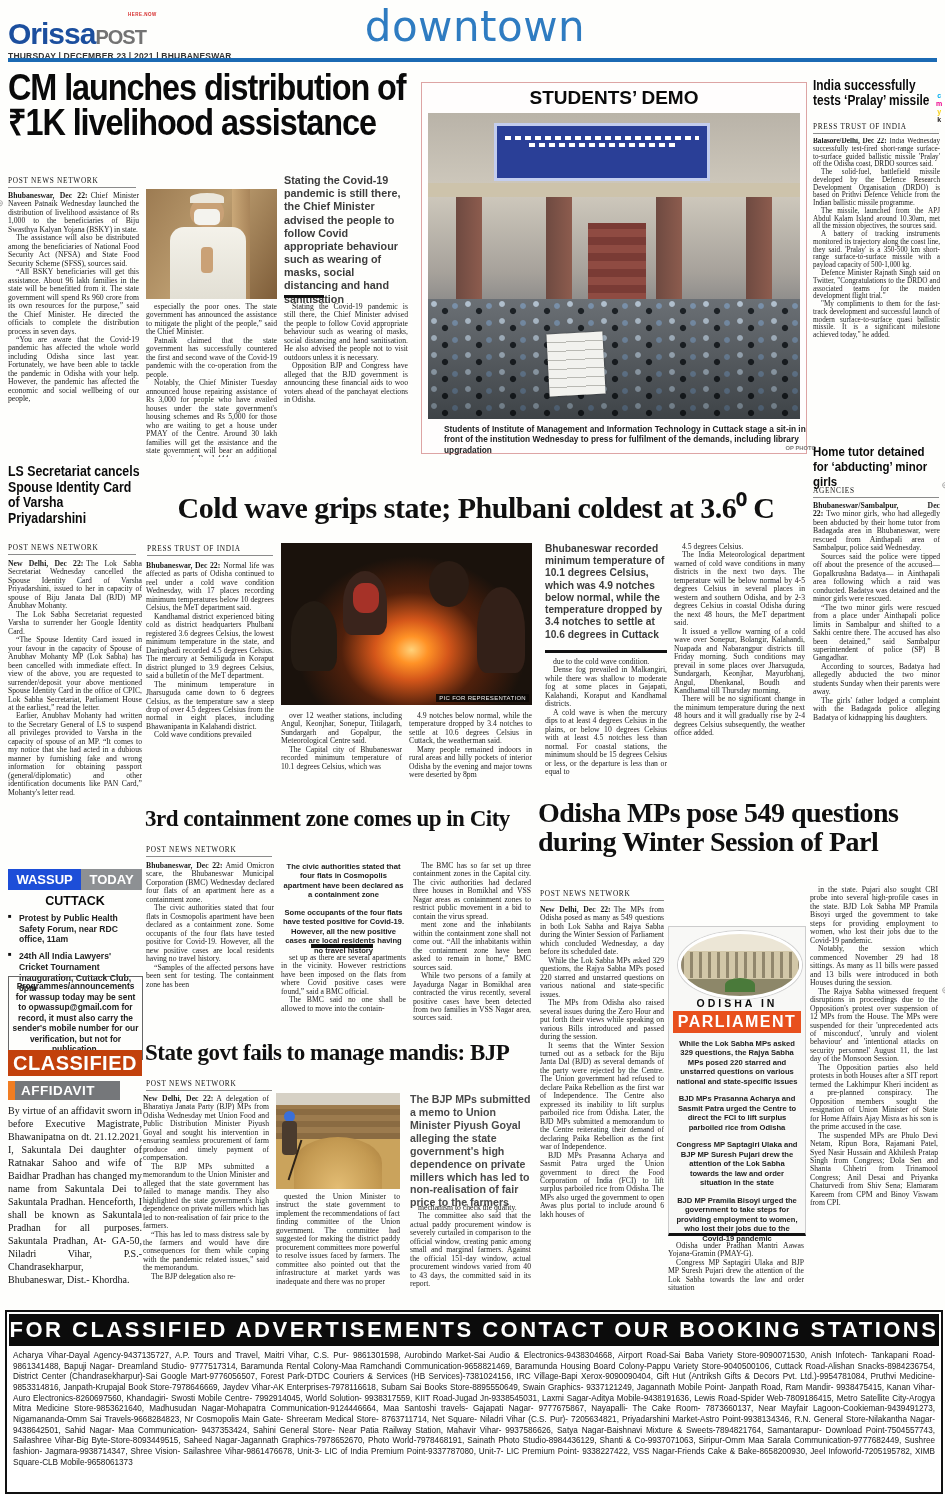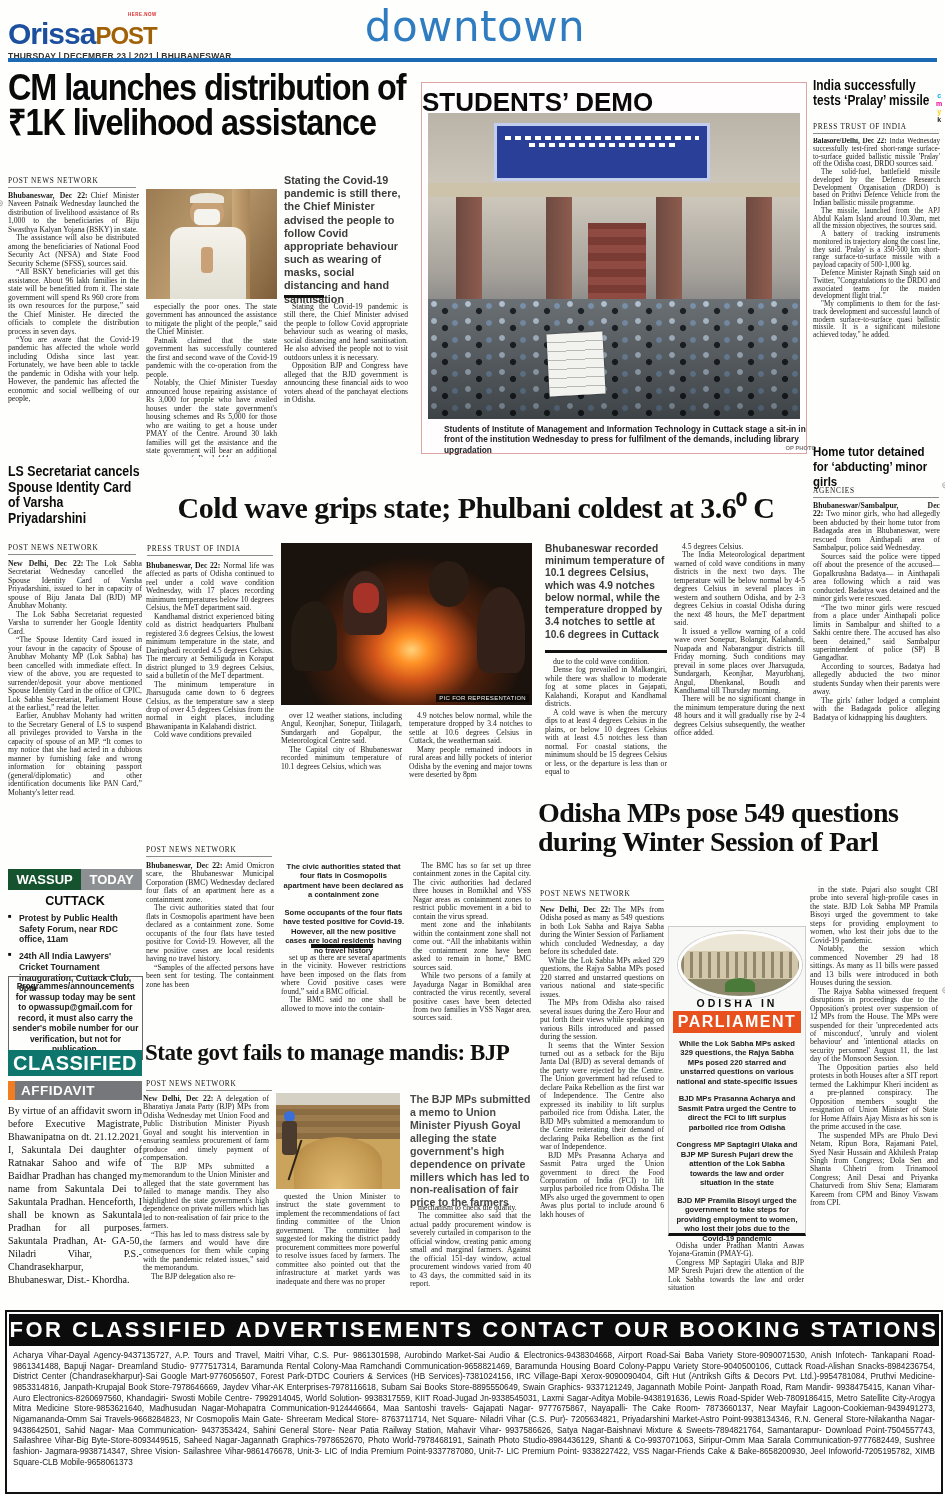--- a/index.html
+++ b/index.html
@@ -12,21 +12,21 @@
   .para{margin:0;text-indent:8px;}
   .para.first{text-indent:0;}
   .dl{font-weight:bold;margin-right:3px;}
   .byline{font-size:7.3px;letter-spacing:.7px;color:#141414;border-bottom:1px solid #8a8a8a;padding-bottom:2px;}
   .h-sans{font-family:"Liberation Sans",sans-serif;font-weight:bold;color:#0a0a0a;}
   .h-serif{font-family:"Liberation Serif",serif;font-weight:bold;color:#101010;letter-spacing:-.5px;}
   .cond{transform-origin:0 0;}
   .pq{font-family:"Liberation Sans",sans-serif;font-weight:bold;color:#3d3d3d;}
   
   .brand1{font-family:"Liberation Sans",sans-serif;font-weight:bold;font-size:30px;color:#1c4f9e;letter-spacing:-1px;}
-  .brand2{font-family:"Liberation Sans",sans-serif;font-weight:bold;font-size:24px;color:#a16207;letter-spacing:-1px;}
+  .brand2{font-family:"Liberation Sans",sans-serif;font-weight:bold;font-size:20px;color:#737373;letter-spacing:-1px;}
   .brandtag{font-family:"Liberation Sans",sans-serif;font-size:4.5px;color:#d62b2b;font-weight:bold;letter-spacing:.5px;}
   .dateline-top{font-family:"Liberation Sans",sans-serif;font-size:8.5px;font-weight:bold;color:#333;letter-spacing:.2px;}
   .downtown{font-family:"DejaVu Sans",sans-serif;font-size:42px;color:#2f7cc1;letter-spacing:.5px;}
   .p4{background:#2479bd;color:#fff;font-family:"Liberation Sans",sans-serif;font-weight:bold;
       font-size:12px;width:24px;height:22px;display:flex;align-items:center;justify-content:center;border-radius:3px;}
   .bluebar{background:#1b6ab3;height:4px;}
   
   .pinkbox{border:1px solid #dda4a4;background:#fffdfd;}
   .caption{font-family:"Liberation Sans",sans-serif;font-size:8.3px;font-weight:bold;color:#222;line-height:1.25;}
   .credit{font-family:"Liberation Sans",sans-serif;font-size:5.8px;color:#777;font-weight:bold;}
@@ -104,21 +104,21 @@
   <div class="abs pq" style="left:284px;top:174px;width:124px;height:117px;font-size:10.8px;line-height:1.22;">Stating the Covid-19 pandemic is still there, the Chief Minister advised the people to follow Covid appropriate behaviour such as wearing of masks, social distancing and hand sanitisation</div>
   <div class="abs" style="left:284px;top:295px;width:40px;height:3px;background:#111;"></div>
   <div class="abs body-col" style="left:284px;top:303px;width:124px;height:154px;">
     <div>
         <p class="para">Stating the Covid-19 pandemic is still there, the Chief Minister advised the people to follow Covid appropriate behaviour such as wearing of masks, social distancing and hand sanitisation. He also advised the people not to visit outdoors unless it is necessary.</p>
         <p class="para">Opposition BJP and Congress have alleged that the BJD government is announcing these financial aids to woo voters ahead of the panchayat elections in Odisha.</p>
       </div>
   </div>
 
   <div class="abs pinkbox" style="left:421px;top:82px;width:384px;height:370px;">
-    <div class="h-sans" style="text-align:left;font-size:26px;margin-top:4px;">STUDENTS’ DEMO</div>
+    <div class="h-sans" style="text-align:center;font-size:19px;margin-top:4px;">STUDENTS’ DEMO</div>
     <div class="ph" style="left:6px;top:30px;width:372px;height:306px;background:linear-gradient(180deg,#b9b3a8 0%,#cfc9bd 26%,#a7a29b 52%,#7d7e80 68%,#5d6165 100%);">
       <div class="abs" style="left:66px;top:10px;width:210px;height:52px;background:#2a3f97;border:3px solid #c3cdee;">
         <div class="sign-line" style="margin-top:10px;"></div>
         <div class="sign-line" style="width:70%;margin-left:15%;"></div>
       </div>
       <div class="abs" style="left:0;top:70px;width:372px;height:14px;background:#cdc3ab;"></div>
       <div class="abs" style="left:28px;top:84px;width:26px;height:128px;background:linear-gradient(90deg,#6e4a41,#8d5c4e);"></div>
       <div class="abs" style="left:118px;top:84px;width:26px;height:128px;background:linear-gradient(90deg,#6e4a41,#8d5c4e);"></div>
       <div class="abs" style="left:228px;top:84px;width:26px;height:128px;background:linear-gradient(90deg,#6e4a41,#8d5c4e);"></div>
       <div class="abs" style="left:318px;top:84px;width:26px;height:128px;background:linear-gradient(90deg,#6e4a41,#8d5c4e);"></div>
@@ -207,37 +207,38 @@
   <div class="abs body-col" style="left:8px;top:560px;width:134px;height:300px;">
     <p class="para first"><b class="dl">New Delhi, Dec 22:</b><span>The Lok Sabha Secretariat Wednesday cancelled the Spouse Identity Card of Varsha Priyadarshini, issued to her in capacity of spouse of Biju Janata Dal (BJD) MP Anubhav Mohanty.</span></p>
     <div>
         <p class="para">The Lok Sabha Secretariat requested Varsha to surrender her Google Identity Card.</p>
         <p class="para">“The Spouse Identity Card issued in your favour in the capacity of Spouse of Anubhav Mohanty MP (Lok Sabha) has been cancelled with immediate effect. In view of the above, you are requested to surrender/deposit your above mentioned Spouse Identity Card in the office of CPIC, Lok Sabha Secretariat, Parliament House at the earliest,” read the letter.</p>
         <p class="para">Earlier, Anubhav Mohanty had written to the Secretary General of LS to suspend all privileges provided to Varsha in the capacity of spouse of an MP. “It comes to my notice that she had acted in a dubious manner by furnishing fake and wrong information for obtaining passport (general/diplomatic) and other identification documents like PAN Card,” Mohanty's letter read.</p>
       </div>
   </div>
 
   <div class="abs" style="left:8px;top:869px;width:134px;height:21px;display:flex;">
-    <div style="background:#14532d;color:#fff;flex:1.2;display:flex;align-items:center;justify-content:center;font:bold 13px 'Liberation Sans',sans-serif;">WASSUP</div>
+    <div style="background:#1d4ed8;color:#fff;flex:1.2;display:flex;align-items:center;justify-content:center;font:bold 13px 'Liberation Sans',sans-serif;">WASSUP</div>
     <div style="background:#8d9093;color:#fff;flex:1;display:flex;align-items:center;justify-content:center;font:bold 13px 'Liberation Sans',sans-serif;">TODAY</div>
   </div>
   <div class="abs h-sans" style="left:8px;top:894px;width:134px;text-align:center;font-size:12.5px;">CUTTACK</div>
   <div class="abs" style="left:8px;top:913px;width:134px;">
       <div class="wassup-item">Protest by Public Health Safety Forum, near RDC office, 11am</div>
       <div class="wassup-item">24th All India Lawyers' Cricket Tournament inauguration, Cuttack Club, 6pm</div>
     </div>
   <div class="abs notebox" style="left:8px;top:976px;width:127px;">Programmes/announcements for wassup today may be sent to opwassup@gmail.com for record, it must also carry the sender's mobile number for our verification, but not for publication.</div>
 
-  <div class="abs" style="left:8px;top:1050px;width:134px;height:26px;background:#0f766e;color:#fff;display:flex;align-items:center;justify-content:center;font:bold 20px 'Liberation Sans',sans-serif;letter-spacing:.5px;">CLASSIFIED</div>
-  <div class="abs" style="left:8px;top:1081px;width:134px;height:19px;display:flex;">
+  <div class="abs" style="left:8px;top:1050px;width:134px;height:26px;background:#c2410c;color:#fff;display:flex;align-items:center;justify-content:center;font:bold 20px 'Liberation Sans',sans-serif;letter-spacing:.5px;">CLASSIFIED</div>
+  <div class="abs" style="left:8px;top:1081px;width:112px;height:19px;display:flex;">
     <div style="width:7px;background:#f07d22;"></div>
     <div style="flex:1;background:#75777a;color:#fff;font:bold 13.5px 'Liberation Sans',sans-serif;display:flex;align-items:center;padding-left:6px;letter-spacing:.5px;">AFFIDAVIT</div>
   </div>
   <div class="abs" style="left:8px;top:1104px;width:134px;height:200px;font-size:10px;line-height:1.3;text-align:justify;color:#111;overflow:hidden;">By virtue of an affidavit sworn in before Executive Magistrate, Bhawanipatna on dt. 21.12.2021, I, Sakuntala Dei daughter of Ratnakar Sahoo and wife of Baidhar Pradhan has changed my name from Sakuntala Dei to Sakuntala Pradhan. Henceforth, I shall be known as Sakuntala Pradhan for all purposes. Sakuntala Pradhan, At- GA-50, Niladri Vihar, P.S.- Chandrasekharpur, Bhubaneswar, Dist.- Khordha.</div>
 
+  <div class="abs h-serif" style="left:145px;top:806px;width:388px;font-size:23px;">3rd containment zone comes up in City</div>
   <div class="abs byline" style="left:146px;top:845px;width:126px;">POST NEWS NETWORK</div>
   <div class="abs body-col" style="left:146px;top:862px;width:128px;height:172px;">
     <p class="para first"><b class="dl">Bhubaneswar, Dec 22:</b><span>Amid Omicron scare, the Bhubaneswar Municipal Corporation (BMC) Wednesday declared four flats of an apartment here as a containment zone.</span></p>
     <div>
         <p class="para">The civic authorities stated that four flats in Cosmopolis apartment have been declared as a containment zone. Some occupants of the four flats have tested positive for Covid-19. However, all the new positive cases are local residents having no travel history.</p>
         <p class="para">“Samples of the affected persons have been sent for testing. The containment zone has been</p>
       </div>
   </div>
   <div class="abs" style="left:281px;top:862px;width:125px;">
       <div class="fact">The civic authorities stated that four flats in Cosmopolis apartment have been declared as a containment zone</div>

